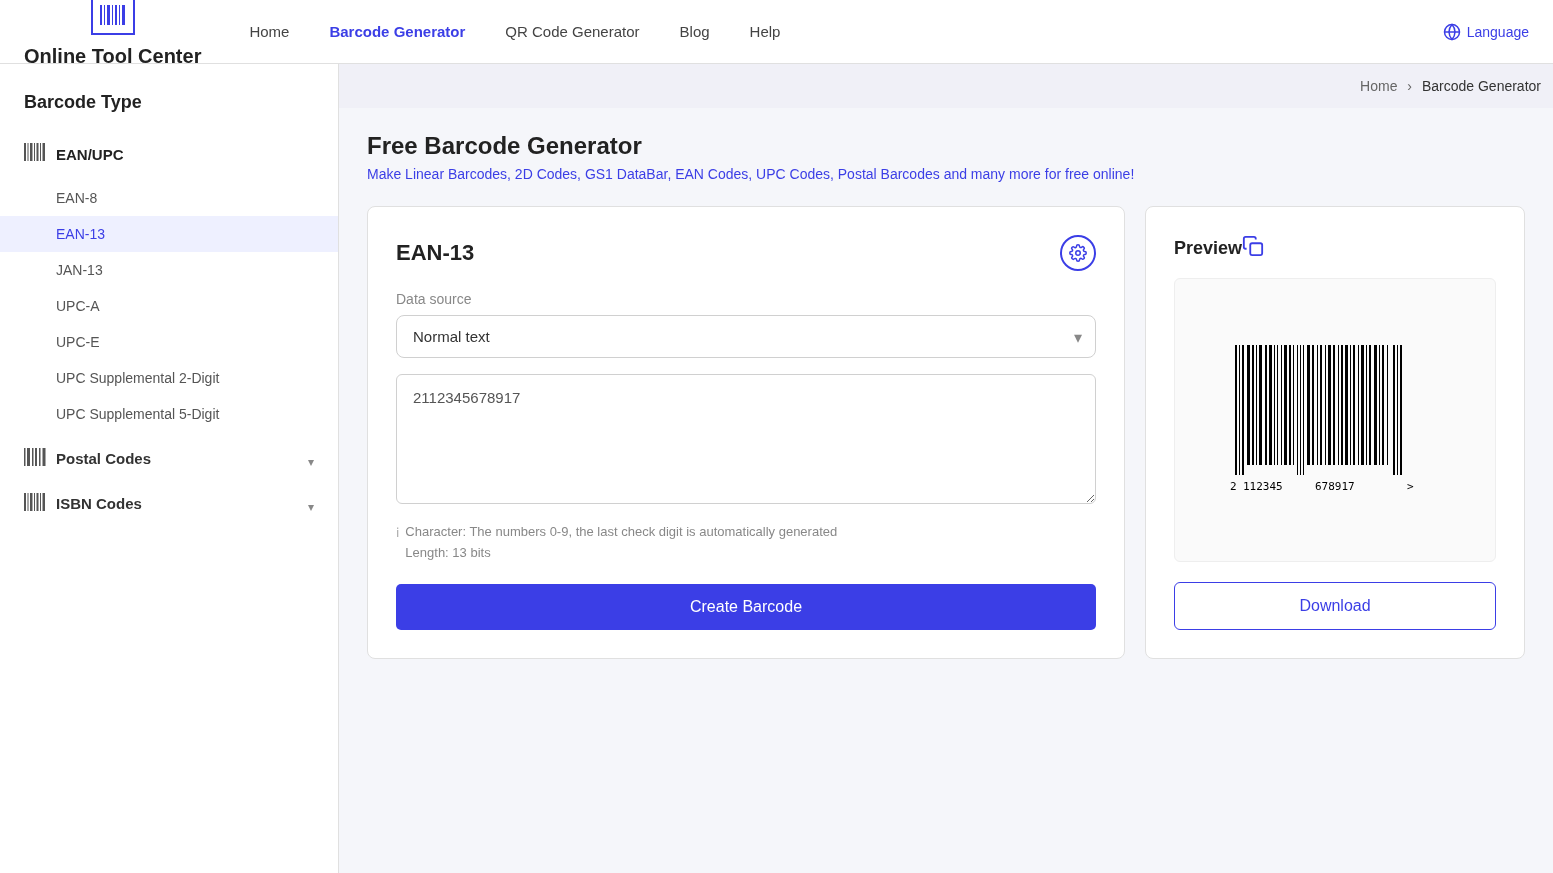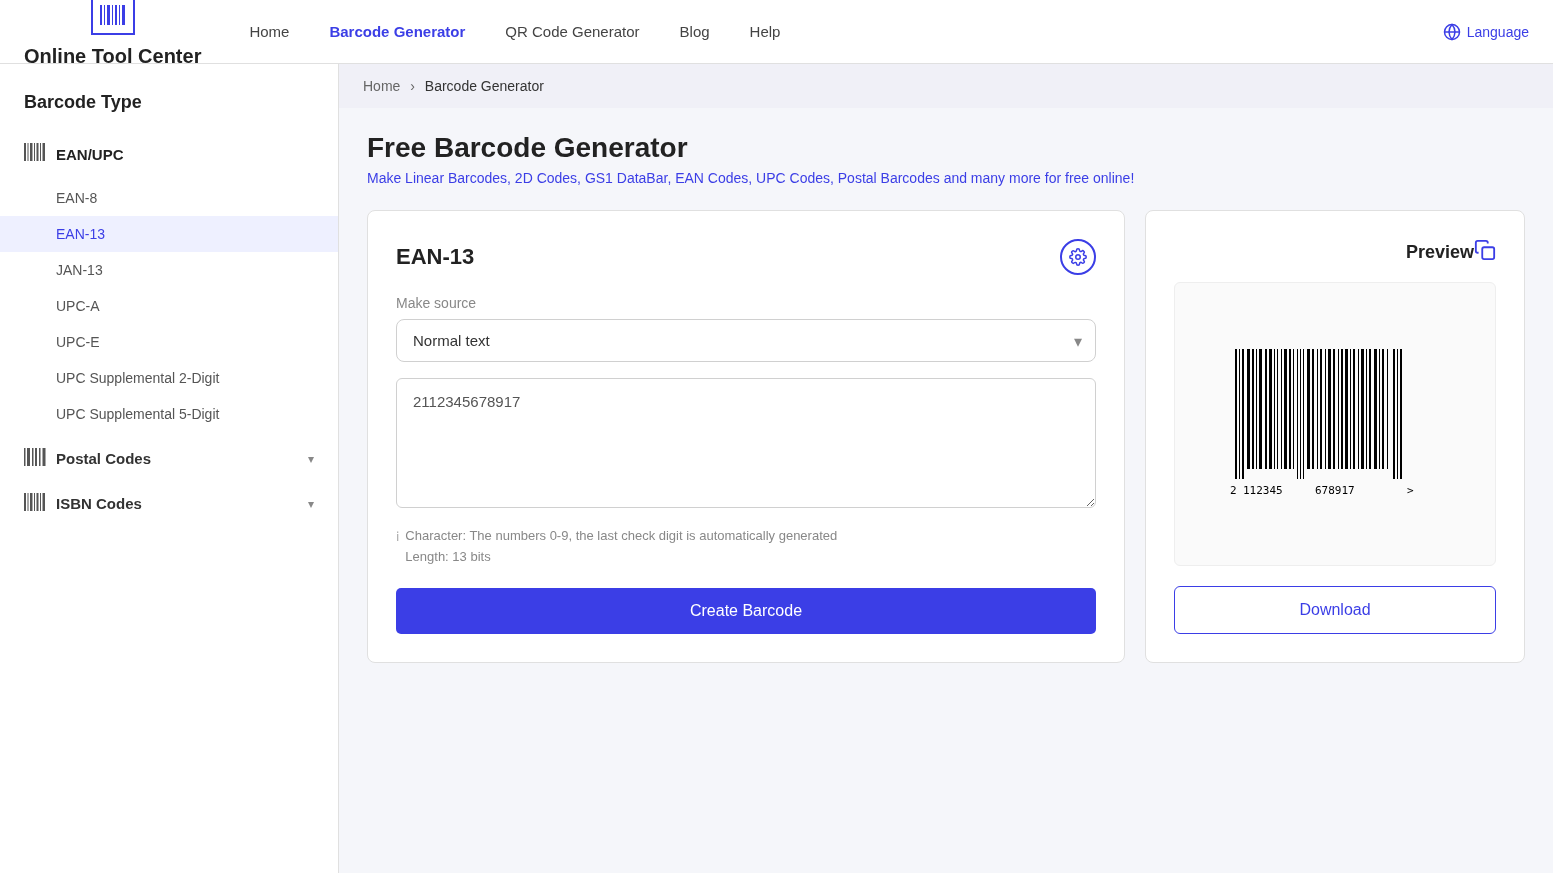--- a/index.html
+++ b/index.html
@@ -107,21 +107,21 @@
       color: #555;
       cursor: pointer;
     }
     .sidebar-item.active {
       background: #eef0ff;
       color: #3b3ee6;
       font-weight: 500;
     }
     .sidebar-category-row {
       display: flex;
-      align-items: center;
+      align-items: flex-end;
       justify-content: space-between;
       padding: 12px 24px;
       cursor: pointer;
     }
     .sidebar-category-row .left {
       display: flex;
       align-items: center;
       gap: 10px;
       font-weight: 700;
       font-size: 15px;
@@ -130,34 +130,35 @@
 
     
     .main-content {
       flex: 1;
       padding: 0;
     }
 
     
     .breadcrumb-bar {
       background: #f0f0f7;
-      padding: 14px 24px;
+      padding: 14px 12px;
       font-size: 14px;
       color: #666;
+      text-align: right;
     }
     .breadcrumb-bar a { color: #666; text-decoration: none; }
     .breadcrumb-bar .sep { margin: 0 6px; }
     .breadcrumb-bar .current { color: #333; font-weight: 500; }
 
     
     .content-area {
       padding: 24px 28px;
     }
     .page-title {
-      font-size: 28px;
+      font-size: 24px;
       font-weight: 700;
       color: #222;
       margin-bottom: 6px;
     }
     .page-subtitle {
       font-size: 14px;
       color: #666;
       margin-bottom: 24px;
     }
     .page-subtitle span { color: #3b3ee6; }
@@ -288,21 +289,21 @@
       border: 1px solid #e0e0e0;
       padding: 28px;
       width: 380px;
       flex-shrink: 0;
       display: flex;
       flex-direction: column;
     }
     .preview-header {
       display: flex;
       align-items: center;
-      justify-content: flex-end;
+      justify-content: flex-start;
       margin-bottom: 16px;
     }
     .preview-title {
       font-size: 18px;
       font-weight: 600;
       color: #222;
     }
     .copy-icon {
       cursor: pointer;
       color: #3b3ee6;
@@ -455,21 +456,21 @@
           <div class="card-header">
             <span class="card-title">EAN-13</span>
             <div class="settings-icon">
               <svg width="18" height="18" viewBox="0 0 24 24" fill="none" stroke="#3b3ee6" stroke-width="2">
                 <circle cx="12" cy="12" r="3"></circle>
                 <path d="M19.4 15a1.65 1.65 0 0 0 .33 1.82l.06.06a2 2 0 0 1-2.83 2.83l-.06-.06a1.65 1.65 0 0 0-1.82-.33 1.65 1.65 0 0 0-1 1.51V21a2 2 0 0 1-4 0v-.09A1.65 1.65 0 0 0 9 19.4a1.65 1.65 0 0 0-1.82.33l-.06.06a2 2 0 0 1-2.83-2.83l.06-.06A1.65 1.65 0 0 0 4.68 15a1.65 1.65 0 0 0-1.51-1H3a2 2 0 0 1 0-4h.09A1.65 1.65 0 0 0 4.6 9a1.65 1.65 0 0 0-.33-1.82l-.06-.06a2 2 0 0 1 2.83-2.83l.06.06A1.65 1.65 0 0 0 9 4.68a1.65 1.65 0 0 0 1-1.51V3a2 2 0 0 1 4 0v.09a1.65 1.65 0 0 0 1 1.51 1.65 1.65 0 0 0 1.82-.33l.06-.06a2 2 0 0 1 2.83 2.83l-.06.06A1.65 1.65 0 0 0 19.4 9a1.65 1.65 0 0 0 1.51 1H21a2 2 0 0 1 0 4h-.09a1.65 1.65 0 0 0-1.51 1z"></path>
               </svg>
             </div>
           </div>
 
-          <div class="field-label">Make source</div>
+          <div class="field-label">Data source</div>
           <div class="select-wrapper">
             <select class="select-field">
               <option>Normal text</option>
               <option>Hex</option>
               <option>Base64</option>
             </select>
             <span class="select-arrow">▾</span>
           </div>
 
           <textarea class="text-input-area" style="">2112345678917</textarea>

